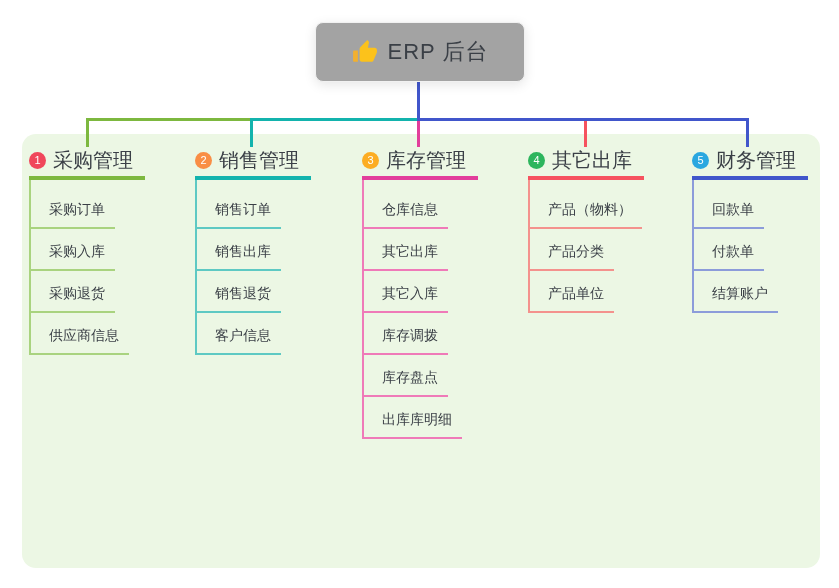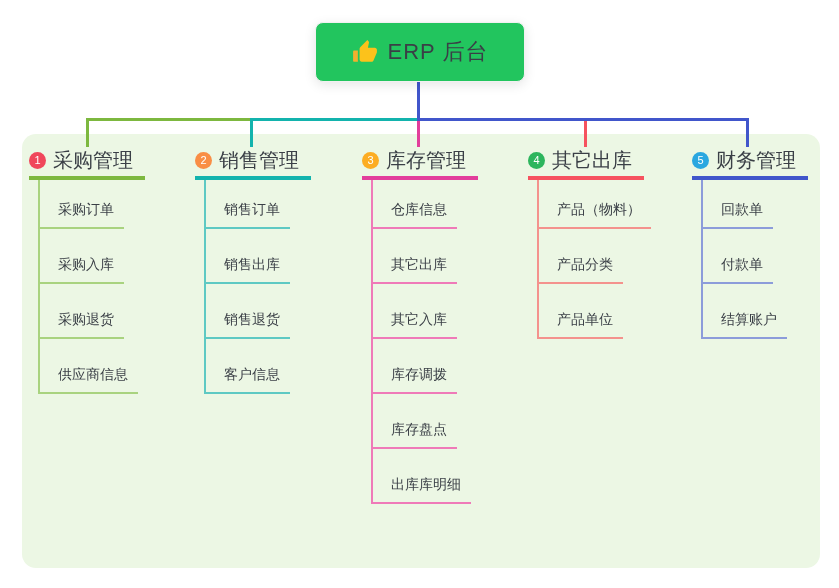--- a/index.html
+++ b/index.html
@@ -9,21 +9,21 @@
     background:#ffffff;
   }
   
   .panel{
     position:absolute;left:22px;top:134px;width:798px;height:434px;
     background:var(--panel-bg);border-radius:14px;
   }
   
   .root-node{
     position:absolute;left:315px;top:22px;width:210px;height:60px;
-    background:#22c55e;border:1px solid #f1f1f1;border-radius:8px;
+    background:#a3a3a3;border:1px solid #f1f1f1;border-radius:8px;
     box-shadow:0 3px 12px rgba(0,0,0,.10);
     display:flex;align-items:center;justify-content:center;gap:10px;
     box-sizing:border-box;
   }
   .root-node .label{font-size:22px;color:var(--text);letter-spacing:1px;}
   .thumb{width:26px;height:26px;display:block;}
   
   .line{position:absolute;}
   .h3{height:3px;} .w3{width:3px;}
   .lg{background:var(--col1-main);} .lt{background:var(--col2-main);}
@@ -39,22 +39,22 @@
   .col-head{
     width:116px;display:flex;align-items:center;gap:7px;
     padding-bottom:5px;border-bottom:4px solid var(--main);
     box-sizing:content-box;cursor:default;
   }
   .badge{
     width:17px;height:17px;border-radius:50%;background:var(--bdg);
     color:#fff;font-size:11px;line-height:17px;text-align:center;flex:0 0 17px;
   }
   .col-title{font-size:20px;color:var(--text);white-space:nowrap;line-height:22px;}
-  .col-items{margin-left:9px;border-left:2px solid var(--light);}
-  .item{height:55px;display:flex;align-items:flex-end;}
+  .col-items{margin-left:0;border-left:2px solid var(--light);}
+  .item{height:42px;display:flex;align-items:flex-end;}
   .item:first-child{height:49px;}
   .item-label{
     display:inline-block;white-space:nowrap;
     font-size:14px;color:var(--text);
     padding:0 10px 8px 18px;border-bottom:2px solid var(--light);
   }
 </style>
 </head>
 <body>
 

